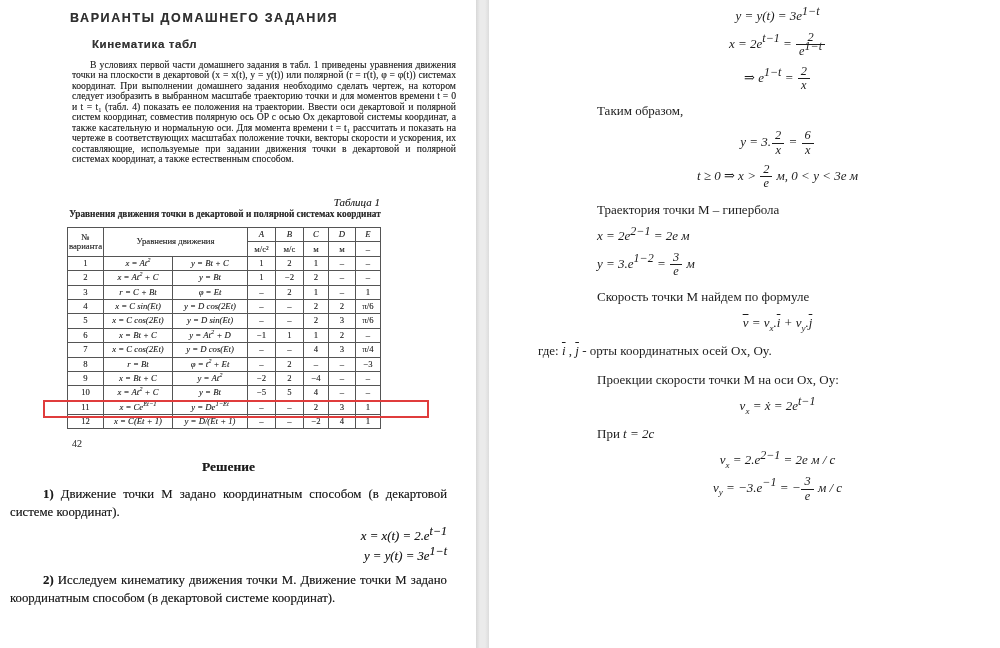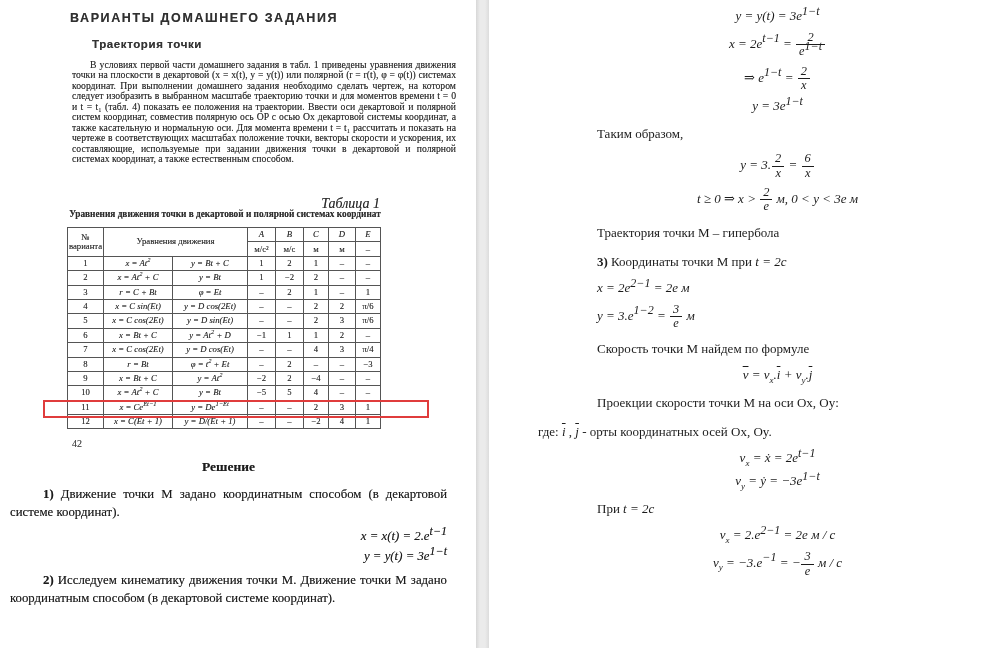--- a/index.html
+++ b/index.html
@@ -19,21 +19,21 @@
   .scan{color:#2d2d2d;text-shadow:0 0 .4px rgba(40,40,40,.55);}
   .scan-title{position:absolute;left:70px;top:11px;
     font-family:"Liberation Sans","DejaVu Sans",sans-serif;
     font-weight:bold;font-size:12.5px;letter-spacing:1.6px;color:#303030;}
   .scan-subtitle{position:absolute;left:92px;top:38px;
     font-family:"Liberation Sans","DejaVu Sans",sans-serif;
     font-weight:bold;font-size:11.5px;letter-spacing:.6px;color:#333;}
   .scan-intro{position:absolute;left:72px;top:60px;width:384px;
     font-size:9.7px;line-height:10.45px;text-align:justify;text-indent:18px;}
   .table-caption{position:absolute;left:260px;top:196px;width:120px;
-    text-align:right;font-style:italic;font-size:14px;}
+    text-align:right;font-style:italic;font-size:11px;}
   .scan-table-title{position:absolute;left:60px;top:209px;width:330px;
     text-align:center;font-weight:bold;font-size:9.3px;}
   #variants-table{position:absolute;left:67px;top:227px;width:313px;
     border-collapse:collapse;table-layout:fixed;font-size:8.7px;color:#2f2f2f;}
   #variants-table td{border:1px solid #555;text-align:center;vertical-align:middle;
     padding:0 1px;height:13.4px;line-height:1.05;overflow:hidden;}
   #variants-table td.eq{font-style:italic;}
   #variants-table td.hdr-v{font-style:italic;}
   #variants-table sup{font-size:6.5px;vertical-align:super;line-height:0;}
   .page-number{position:absolute;left:72px;top:438px;font-size:10px;color:#4a4a4a;}
@@ -65,21 +65,21 @@
   .bar{font-style:italic;text-decoration:overline;}
   .lead{font-weight:bold;}
 </style>
 </head>
 <body>
 
 <div id="app">
 
   <div id="left-page" class="page scan">
     <div class="scan-title">ВАРИАНТЫ ДОМАШНЕГО ЗАДАНИЯ</div>
-    <div class="scan-subtitle">Траектория точки</div>
+    <div class="scan-subtitle">Кинематика табл</div>
     <div class="scan-intro">В условиях первой части домашнего задания в табл. 1 приведены уравнения движения точки на плоскости в декартовой (x = x(t), y = y(t)) или полярной (r = r(t), φ = φ(t)) системах координат. При выполнении домашнего задания необходимо сделать чертеж, на котором следует изобразить в выбранном масштабе траекторию точки и для моментов времени t = 0 и t = t₁ (табл. 4) показать ее положения на траектории. Ввести оси декартовой и полярной систем координат, совместив полярную ось OP с осью Ox декартовой системы координат, а также касательную и нормальную оси. Для момента времени t = t₁ рассчитать и показать на чертеже в соответствующих масштабах положение точки, векторы скорости и ускорения, их составляющие, используемые при задании движения точки в декартовой и полярной системах координат, а также естественным способом.</div>
     <div class="table-caption">Таблица 1</div>
     <div class="scan-table-title">Уравнения движения точки в декартовой и полярной системах координат</div>
 
     <table id="variants-table">
       <colgroup>
         <col style="width:36px">
           <col style="width:69px">
           <col style="width:75px">
         <col style="width:28px">
@@ -240,33 +240,30 @@
       </div>
   </div>
 
   <div id="page-gap"></div>
 
   <div id="right-page" class="page">
     <div id="rp-content">
         <div class="rp-formula">y = y(t) = 3e<sup>1−t</sup></div>
         <div class="rp-formula">x = 2e<sup>t−1</sup> = <span class="frac"><span class="num">2</span><span class="den">e<sup>1−t</sup></span></span></div>
         <div class="rp-formula">⇒ e<sup>1−t</sup> = <span class="frac"><span class="num">2</span><span class="den">x</span></span></div>
-        <div class="rp-formula">y = 3e<sup>1−t</sup></div>
         <div class="rp-para">Таким образом,</div>
         <div class="rp-formula">y = 3.<span class="frac"><span class="num">2</span><span class="den">x</span></span> = <span class="frac"><span class="num">6</span><span class="den">x</span></span></div>
         <div class="rp-formula">t ≥ 0 ⇒ x &gt; <span class="frac"><span class="num">2</span><span class="den">e</span></span> м, 0 &lt; y &lt; 3e м</div>
         <div class="rp-para">Траектория точки М – гипербола</div>
-        <div class="rp-para"><b class="lead">3)</b> Координаты точки М при <i>t = 2c</i></div>
         <div class="rp-formula left">x = 2e<sup>2−1</sup> = 2e м</div>
         <div class="rp-formula left">y = 3.e<sup>1−2</sup> = <span class="frac"><span class="num">3</span><span class="den">e</span></span> м</div>
         <div class="rp-para">Скорость точки М найдем по формуле</div>
         <div class="rp-formula"><span class="bar">v</span> = v<sub>x</sub>.<span class="bar">i</span> + v<sub>y</sub>.<span class="bar">j</span></div>
+        <div class="rp-para hang">где:  <span class="bar">i</span> ,  <span class="bar">j</span>  - орты координатных осей Ox, Oy.</div>
         <div class="rp-para">Проекции скорости точки М на оси Ox, Oy:</div>
-        <div class="rp-para hang">где:  <span class="bar">i</span> ,  <span class="bar">j</span>  - орты координатных осей Ox, Oy.</div>
         <div class="rp-formula">v<sub>x</sub> = ẋ = 2e<sup>t−1</sup></div>
-        <div class="rp-formula">v<sub>y</sub> = ẏ = −3e<sup>1−t</sup></div>
         <div class="rp-para">При <i>t = 2c</i></div>
         <div class="rp-formula">v<sub>x</sub> = 2.e<sup>2−1</sup> = 2e м / c</div>
         <div class="rp-formula">v<sub>y</sub> = −3.e<sup>−1</sup> = −<span class="frac"><span class="num">3</span><span class="den">e</span></span> м / c</div>
       </div>
   </div>
 
 </div>
 
 </body></html>

